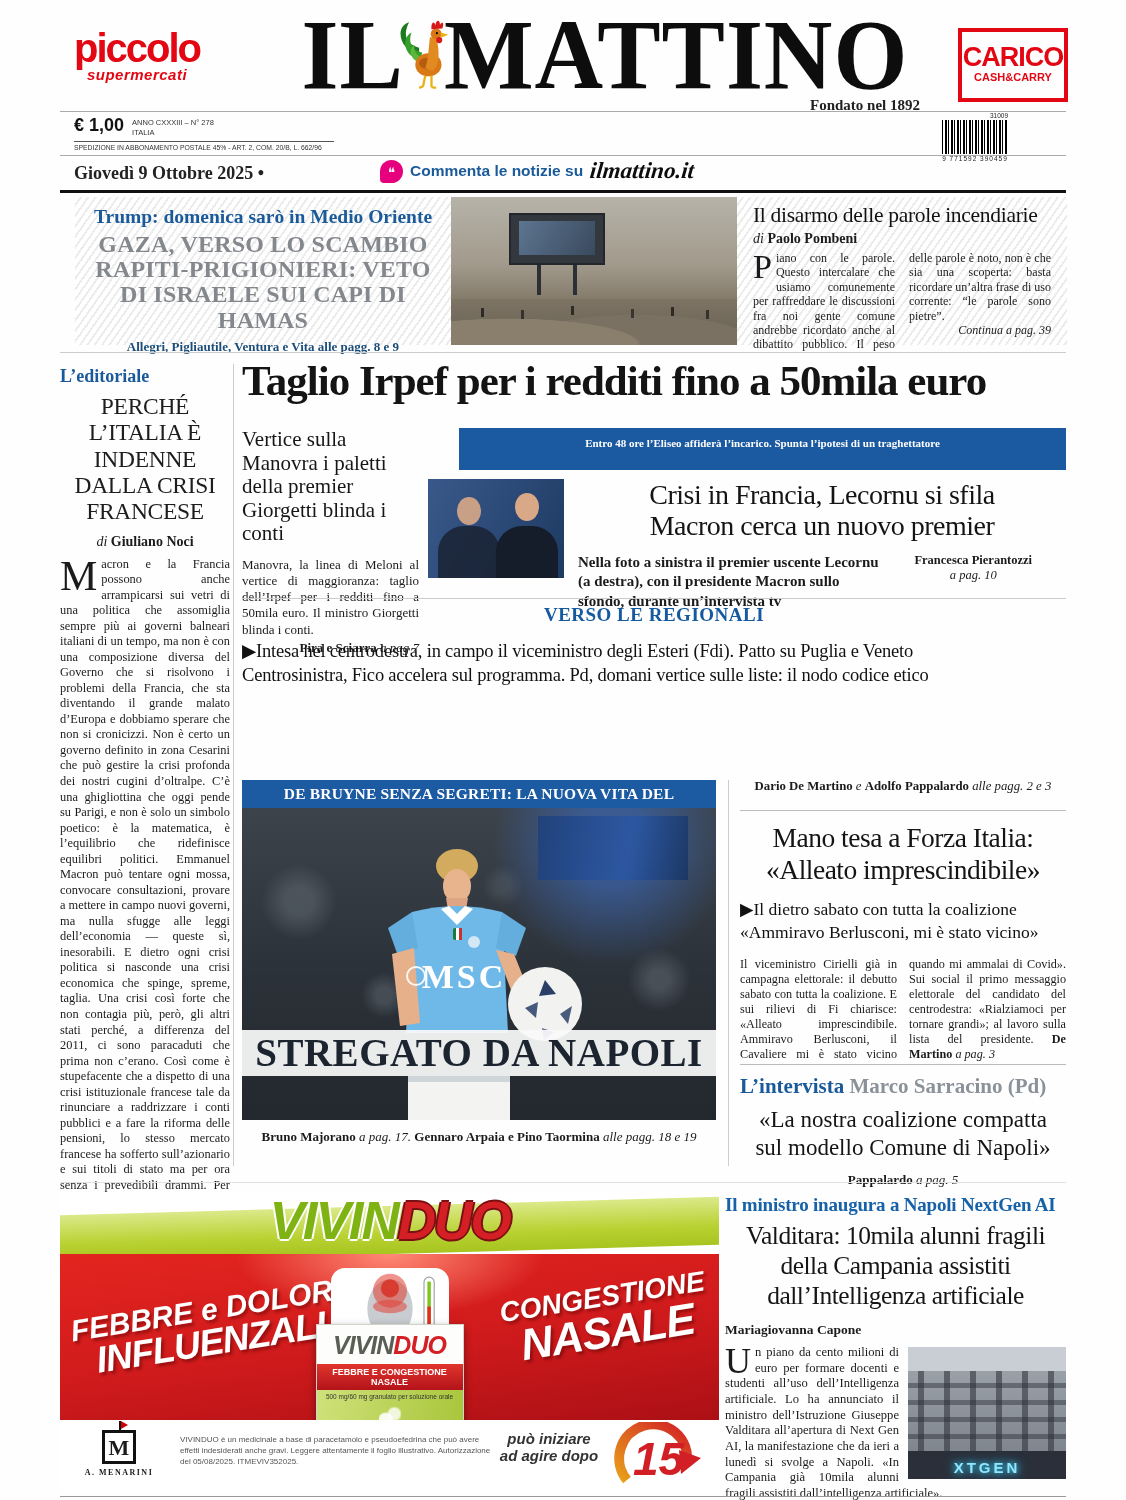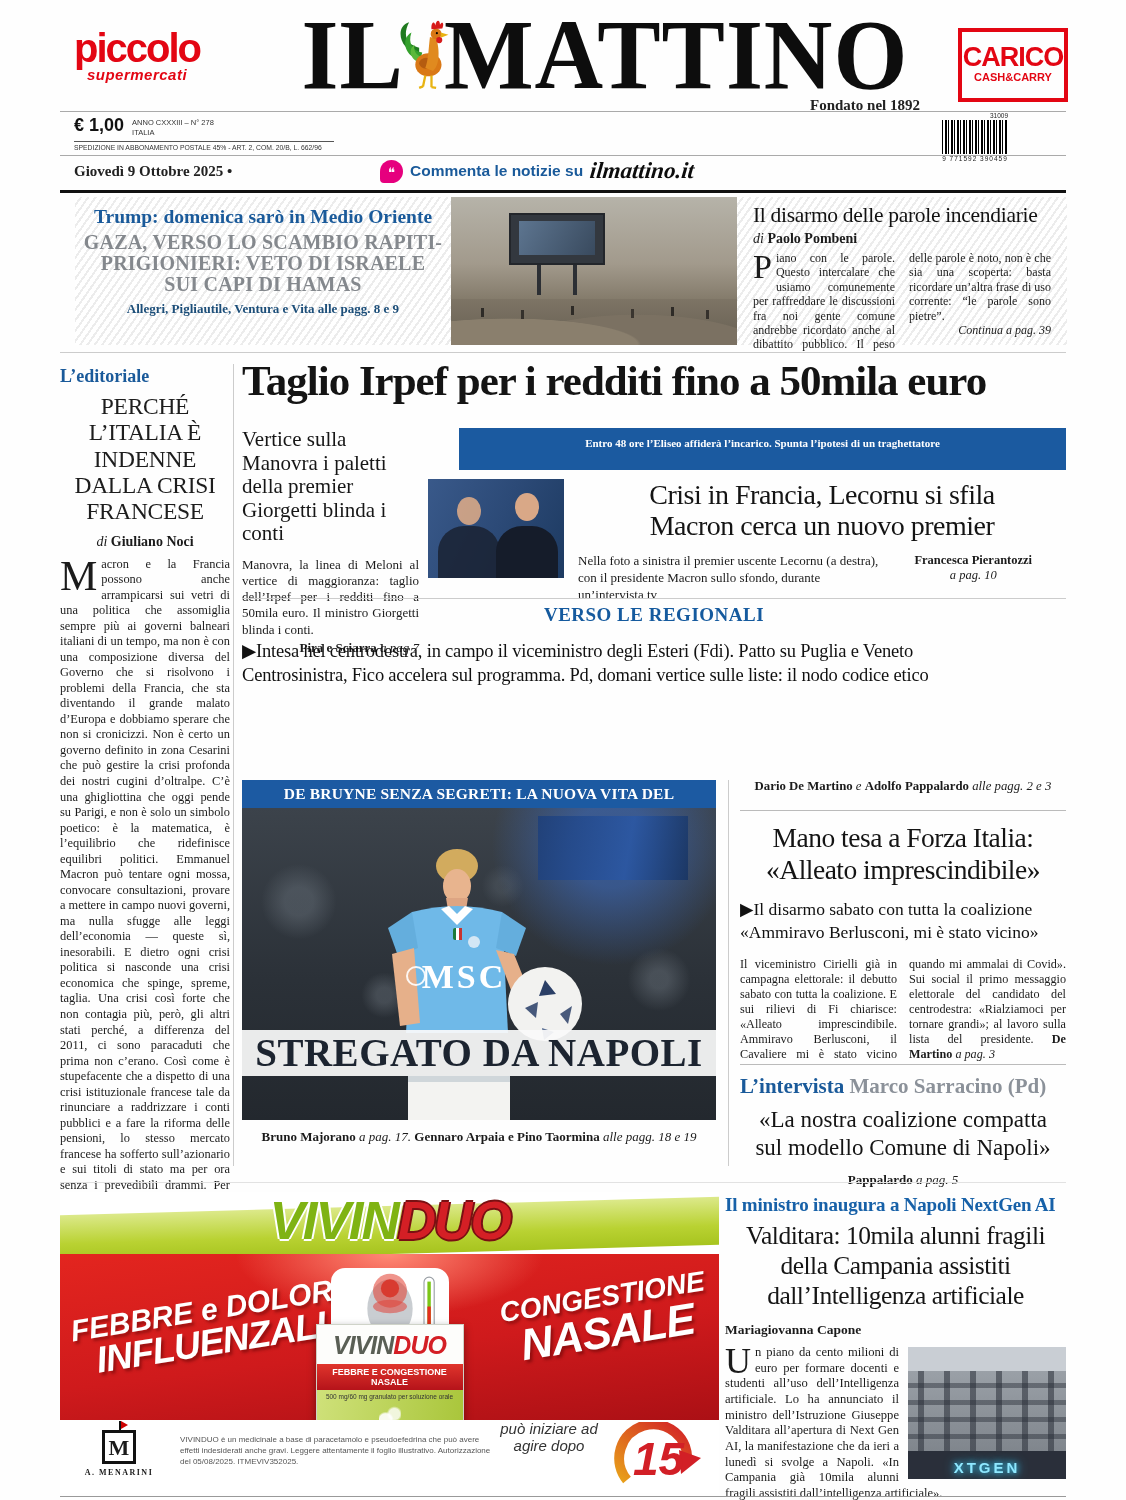--- a/index.html
+++ b/index.html
@@ -36,33 +36,33 @@
   .postal { font-size:6.8px; color:#333; border-top:1px solid #555; margin-top:3px; padding-top:2px; white-space:nowrap; }
 
   .avellino { left:0; right:0; top:116px; text-align:center; font-size:27px; font-weight:bold; letter-spacing:2px; color:#111; }
 
   .barcode-wrap { right:118px; top:112px; width:66px; text-align:center; font-family:"Liberation Sans",sans-serif; }
   .bc-top { font-size:6.5px; color:#222; text-align:right; }
   .bars { height:34px; margin:1px 0;
     background:repeating-linear-gradient(90deg,#000 0 1px,#fff 1px 3px,#000 3px 5px,#fff 5px 6px); }
   .bc-num { font-size:6.5px; color:#222; letter-spacing:1px; }
 
-  .date-row { left:74px; top:163px; font-size:15px; font-weight:bold; color:#222; }
+  .date-row { left:74px; top:163px; font-size:18px; font-weight:bold; color:#222; }
   .comment-row { left:380px; top:158px; display:flex; align-items:center; gap:7px; }
   .bubble { width:23px; height:23px; border-radius:50% 50% 50% 4px; background:#e6007e; color:#fff;
     font-size:13px; text-align:center; line-height:26px; font-family:"Liberation Sans",sans-serif; }
   .comment-pre { font-family:"Liberation Sans",sans-serif; font-size:15.5px; font-weight:bold; color:#1a5a9a; }
   .comment-site { font-size:23px; font-weight:bold; font-style:italic; color:#0d0d0d; transform:skewX(-6deg); }
 
   .rule-thick { position:absolute; left:60px; right:60px; top:190px; height:3px; background:#111; }
 
   
   .box-gaza { left:75px; top:197px; width:376px; height:148px; padding:9px 8px; text-align:center; }
   .gaza-kicker { font-size:19.5px; font-weight:bold; color:#1a5a9a; white-space:nowrap; }
-  .gaza-head { font-size:20px; font-weight:bold; color:#84888d; line-height:1.05; margin-top:4px; letter-spacing:0.2px; }
+  .gaza-head { font-size:24px; font-weight:bold; color:#84888d; line-height:1.05; margin-top:4px; letter-spacing:0.2px; }
   .gaza-authors { font-size:13px; font-weight:bold; color:#1c4e79; margin-top:6px; white-space:nowrap; }
 
   .photo-gaza { left:451px; top:197px; width:286px; height:148px; overflow:hidden;
     background:linear-gradient(#b6b3a9 0%, #a29a8c 45%, #837a6a 70%, #6e6659 100%); }
   .billboard { position:absolute; left:58px; top:16px; width:96px; height:52px; background:#33383f; border:2px solid #23262b; }
   .billboard-screen { position:absolute; left:8px; top:6px; right:8px; bottom:8px; background:linear-gradient(120deg,#5d7590,#394a5e); }
   .bb-leg { position:absolute; top:68px; width:4px; height:30px; background:#2c2f34; }
   .rubble { position:absolute; bottom:0; left:0; right:0; height:46px;
     background:radial-gradient(ellipse at 20% 100%, #8a7f6d 0 40%, transparent 41%),
                radial-gradient(ellipse at 65% 120%, #7b7162 0 50%, transparent 51%),
@@ -100,21 +100,21 @@
   .blue-band { background:#1b5aa0; color:#fff; text-align:center; font-weight:bold; }
   .france .blue-band { height:42px; line-height:30px; font-size:11px;margin-left:31px; }
   .france-row { display:flex; margin-top:9px; }
   .photo-macron { width:136px; height:99px; position:relative; overflow:hidden; flex:none;
     background:linear-gradient(115deg,#39598a 0%, #2c4a77 50%, #1d3a61 100%); }
   .suit { position:absolute; bottom:-6px; width:62px; height:58px; border-radius:26px 26px 0 0; background:#1a2232; }
   .head-s { position:absolute; width:24px; height:28px; border-radius:50%; background:#d9a887; }
   .france-text { flex:1; padding-left:14px; }
   .france-head { text-align:center; font-size:28px; color:#141414; line-height:1.12; letter-spacing:-0.5px; }
   .france-caprow { display:flex; margin-top:11px; }
-  .france-cap { width:62%; font-size:13px; font-weight:normal; line-height:1.3; }
+  .france-cap { width:62%; font-size:15px; font-weight:bold; line-height:1.3; }
   .france-author { width:38%; text-align:center; font-size:12.5px; }
 
   
   .regionali { left:242px; top:604px; width:824px; text-align:center; }
   .reg-kicker { font-size:19px; font-weight:bold; color:#155a9e; letter-spacing:0.5px; }
   .reg-head { font-size:58px; font-weight:bold; color:#121212; letter-spacing:-1.5px; line-height:1.02; margin-top:3px; }
   .reg-deck { text-align:left; font-size:18.5px; line-height:1.3; margin-top:13px; color:#111; letter-spacing:-0.2px; }
 
   .byline-reg { left:740px; top:779px; width:326px; text-align:center; font-size:12.8px; white-space:nowrap; }
 
@@ -207,22 +207,22 @@
   .ad-bottom { position:absolute; left:0; right:0; top:228px; height:73px; background:#fff; display:flex; }
   .menarini { width:118px; text-align:center; padding-top:10px; }
   .men-logo { width:34px; height:34px; border:3px solid #111; margin:0 auto; position:relative;
     font-size:22px; font-weight:bold; line-height:30px; }
   .men-flag { position:absolute; top:-12px; left:14px; width:2px; height:12px; background:#111; }
   .men-flag:after { content:""; position:absolute; left:2px; top:0; border-top:4px solid transparent;
     border-bottom:4px solid transparent; border-left:7px solid #c00; }
   .men-name { font-size:8px; letter-spacing:1.5px; margin-top:4px; font-weight:bold; }
   .ad-disclaimer { flex:1; font-family:"Liberation Sans",sans-serif; font-size:8px; color:#555;
     line-height:1.4; padding:14px 8px 0 2px; }
-  .ad-onset { width:100px; text-align:center; font-weight:normal; font-style:italic; font-size:15px; color:#333;
-    line-height:1.15; font-family:"Liberation Sans",sans-serif; }
+  .ad-onset { width:100px; text-align:center; font-weight:bold; font-style:italic; font-size:15px; color:#333;
+    padding-top:10px; line-height:1.15; font-family:"Liberation Sans",sans-serif; }
   .ad-badge { width:120px; position:relative; }
   .badge-15 { position:absolute; left:34px; top:16px; font-family:"Liberation Sans",sans-serif; font-style:italic;
     font-weight:bold; font-size:46px; color:#d21f26; line-height:1; }
   .badge-min { position:absolute; left:24px; top:56px; font-family:"Liberation Sans",sans-serif; font-style:italic;
     font-weight:bold; font-size:14px; color:#d21f26; letter-spacing:1px;margin-top:25px; }
   .badge-arc { position:absolute; left:10px; top:2px; }
 
   .footer-rule { position:absolute; left:60px; right:60px; top:1496px; height:1px; background:#999; }
 </style>
 </head>
@@ -421,21 +421,21 @@
 
   <div class="vdiv" style="left:728px; top:780px; height:386px;"></div>
 
   <div class="rule-r" style="left:740px; top:810px; width:326px;"></div>
   <div class="abs forza">
     <div class="forza-head">
       <div>Mano tesa a Forza Italia:</div>
       <div>«Alleato imprescindibile»</div>
     </div>
     <div class="forza-deck">
-      <div>▶Il disarmo sabato con tutta la coalizione</div>
+      <div>▶Il dietro sabato con tutta la coalizione</div>
       <div>«Ammiravo Berlusconi, mi è stato vicino»</div>
     </div>
     <div class="forza-body">
       <span>Il viceministro Cirielli già in campagna elettorale: il debutto sabato con tutta la coalizione. E sui rilievi di Fi chiarisce: «Alleato imprescindibile. Ammiravo Berlusconi, il Cavaliere mi è stato vicino quando mi ammalai di Covid». Sui social il primo messaggio elettorale del candidato del centrodestra: «Rialziamoci per tornare grandi»; al lavoro sulla lista del presidente. </span><b>De Martino</b><i> a pag. 3</i>
     </div>
   </div>
 
   <div class="rule-r" style="left:740px; top:1064px; width:326px;"></div>
   <div class="abs intervista">
     <div class="int-label-row">

